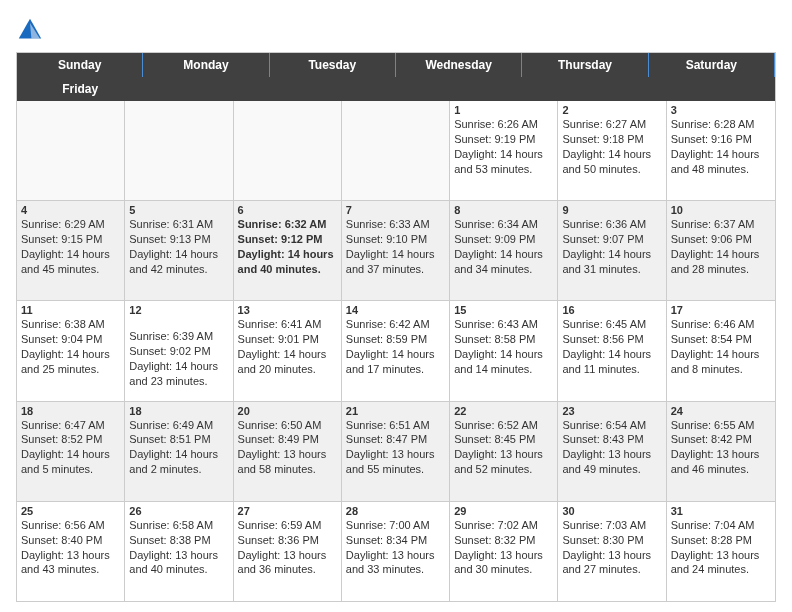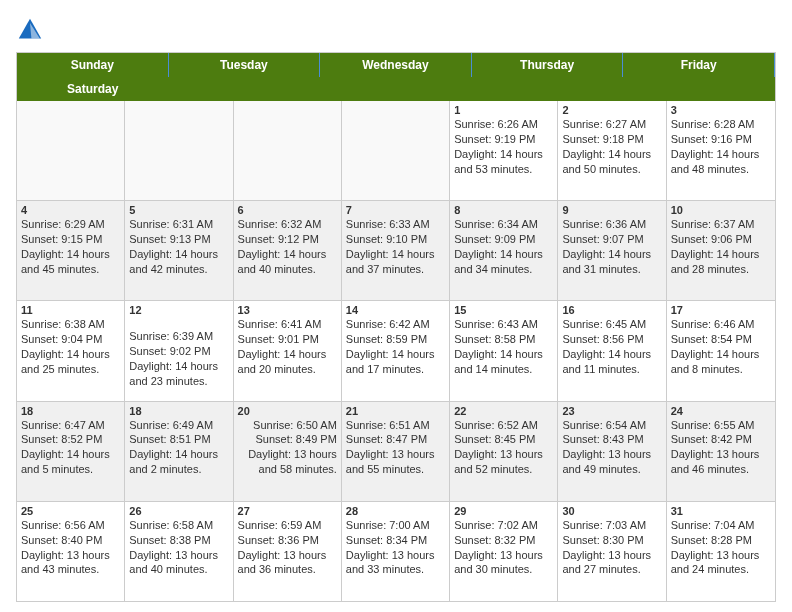--- a/index.html
+++ b/index.html
@@ -61,22 +61,22 @@
       color: #333;
     }
     .calendar {
       flex: 1;
       display: flex;
       flex-direction: column;
       border: 1px solid #ccc;
     }
     .cal-header {
       display: grid;
-      grid-template-columns: repeat(5, 1fr);
-      background: #4d7c0f;
+      grid-template-columns: repeat(6, 1fr);
+      background: #404040;
     }
     .cal-header-cell {
       color: #fff;
       font-size: 12px;
       font-weight: bold;
       text-align: center;
       padding: 5px 2px;
       border-right: 1px solid #4a8dd5;
     }
     .cal-header-cell:last-child { border-right: none; }
@@ -133,25 +133,26 @@
     </div>
     <div class="title-block">
       <div class="title-month"></div>
       <div class="title-location"></div>
     </div>
   </div>
 
   <div class="calendar">
     <div class="cal-header">
     <div class="cal-header-cell">Sunday</div>
+        <div class="cal-header-cell">Monday</div>
         <div class="cal-header-cell">Tuesday</div>
         <div class="cal-header-cell">Wednesday</div>
         <div class="cal-header-cell">Thursday</div>
+        <div class="cal-header-cell">Saturday</div>
         <div class="cal-header-cell">Friday</div>
-        <div class="cal-header-cell">Saturday</div>
       </div>
     <div class="cal-body">
     <div class="cal-row">
           <div class="cal-cell empty"></div>
           <div class="cal-cell empty"></div>
           <div class="cal-cell empty"></div>
           <div class="cal-cell empty"></div>
           <div class="cal-cell">
             <span class="day-num">1</span>
             <div class="cell-info" style="white-space: pre-line;">Sunrise: 6:26 AM
@@ -184,21 +185,21 @@
           </div>
           <div class="cal-cell shaded">
             <span class="day-num">5</span>
             <div class="cell-info" style="white-space: pre-line;">Sunrise: 6:31 AM
 Sunset: 9:13 PM
 Daylight: 14 hours
 and 42 minutes.</div>
           </div>
           <div class="cal-cell shaded">
             <span class="day-num">6</span>
-            <div class="cell-info" style="white-space: pre-line;">Sunrise: 6:32 AM
+            <div class="cell-info" style="white-space: pre-line; font-weight: bold;">Sunrise: 6:32 AM
 Sunset: 9:12 PM
 Daylight: 14 hours
 and 40 minutes.</div>
           </div>
           <div class="cal-cell shaded">
             <span class="day-num">7</span>
             <div class="cell-info" style="white-space: pre-line;">Sunrise: 6:33 AM
 Sunset: 9:10 PM
 Daylight: 14 hours
 and 37 minutes.</div>
@@ -286,21 +287,21 @@
           </div>
           <div class="cal-cell shaded">
             <span class="day-num">18</span>
             <div class="cell-info" style="white-space: pre-line;">Sunrise: 6:49 AM
 Sunset: 8:51 PM
 Daylight: 14 hours
 and 2 minutes.</div>
           </div>
           <div class="cal-cell shaded">
             <span class="day-num">20</span>
-            <div class="cell-info" style="white-space: pre-line; text-align: right;">Sunrise: 6:50 AM
+            <div class="cell-info" style="white-space: pre-line;">Sunrise: 6:50 AM
 Sunset: 8:49 PM
 Daylight: 13 hours
 and 58 minutes.</div>
           </div>
           <div class="cal-cell shaded">
             <span class="day-num">21</span>
             <div class="cell-info" style="white-space: pre-line;">Sunrise: 6:51 AM
 Sunset: 8:47 PM
 Daylight: 13 hours
 and 55 minutes.</div>

